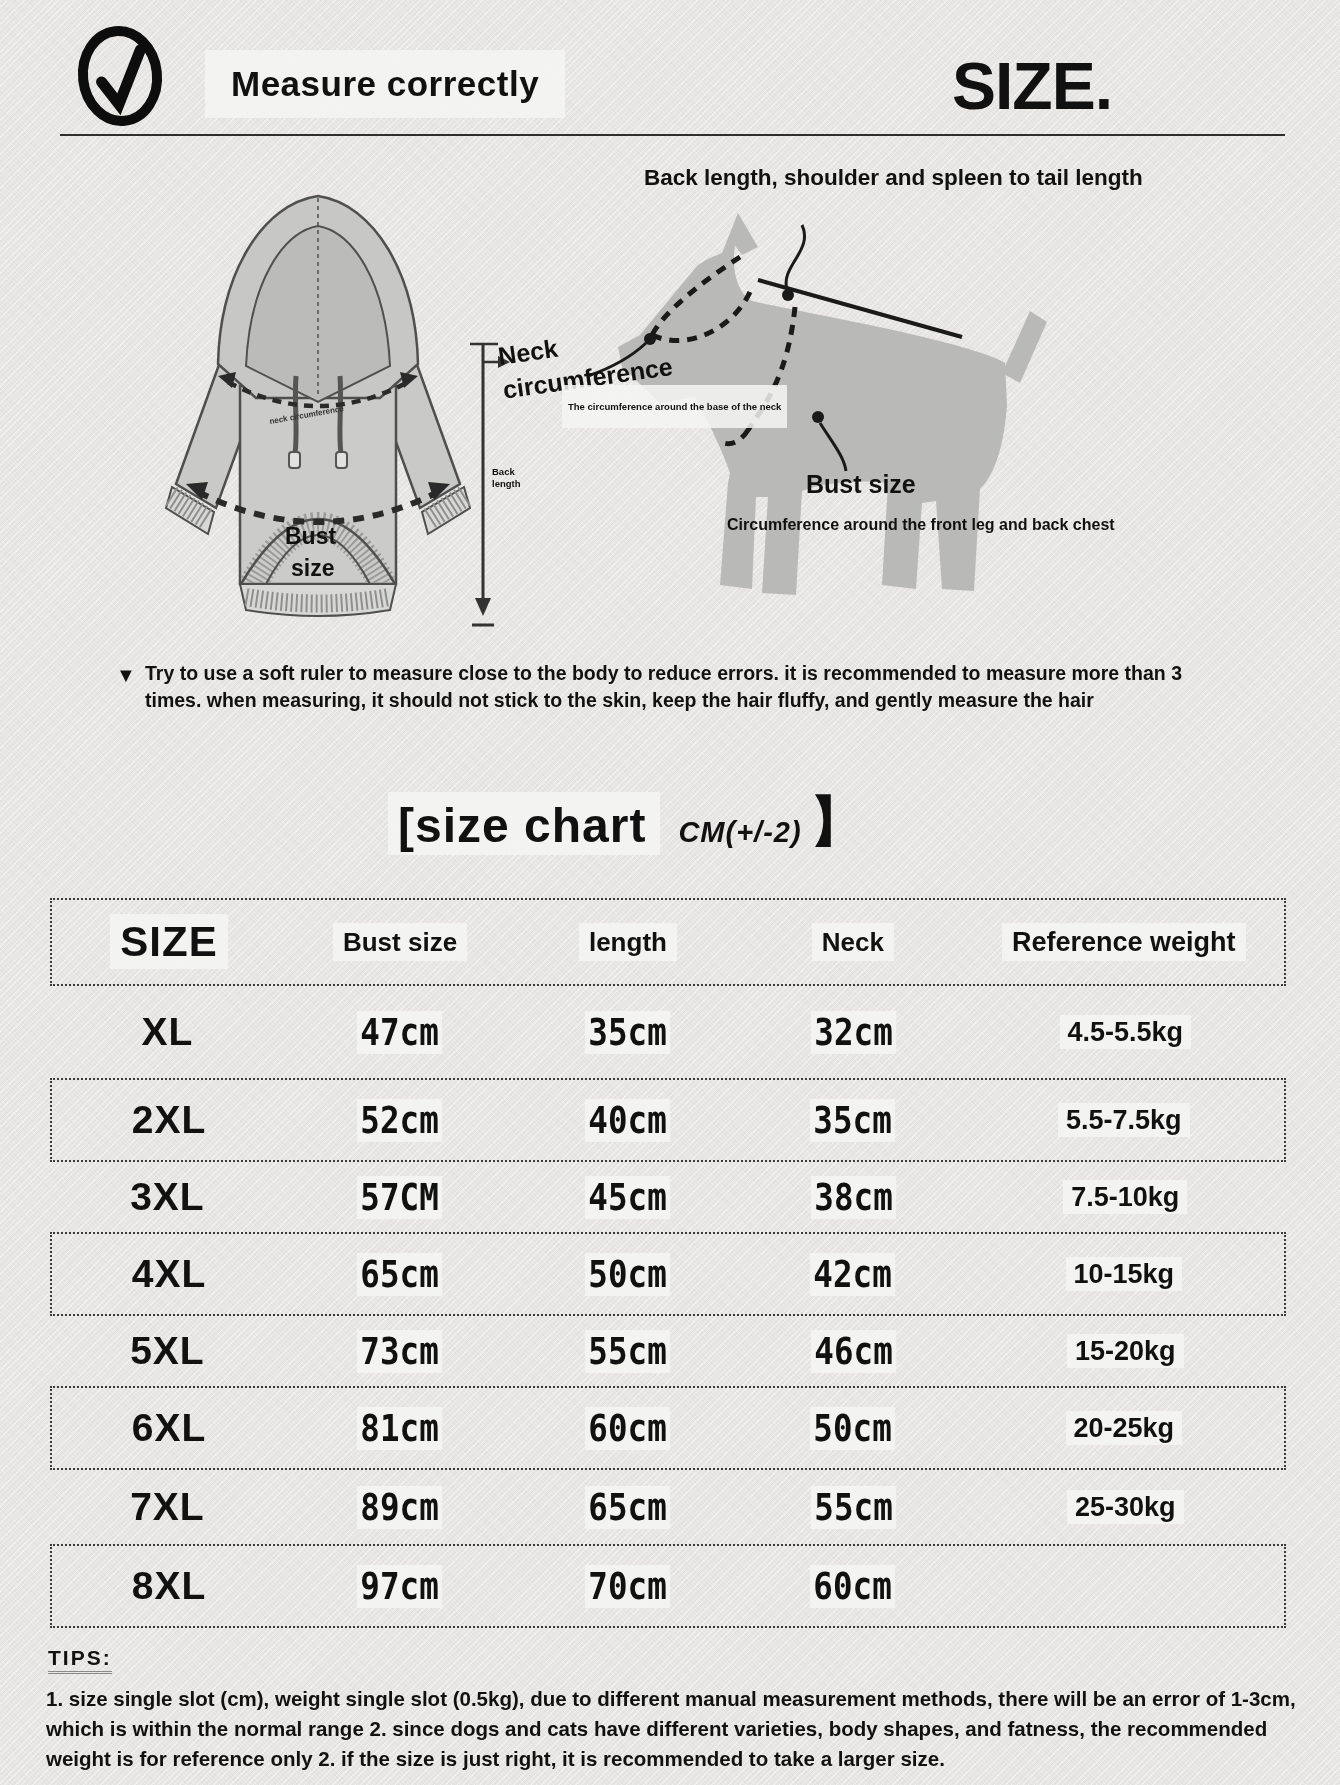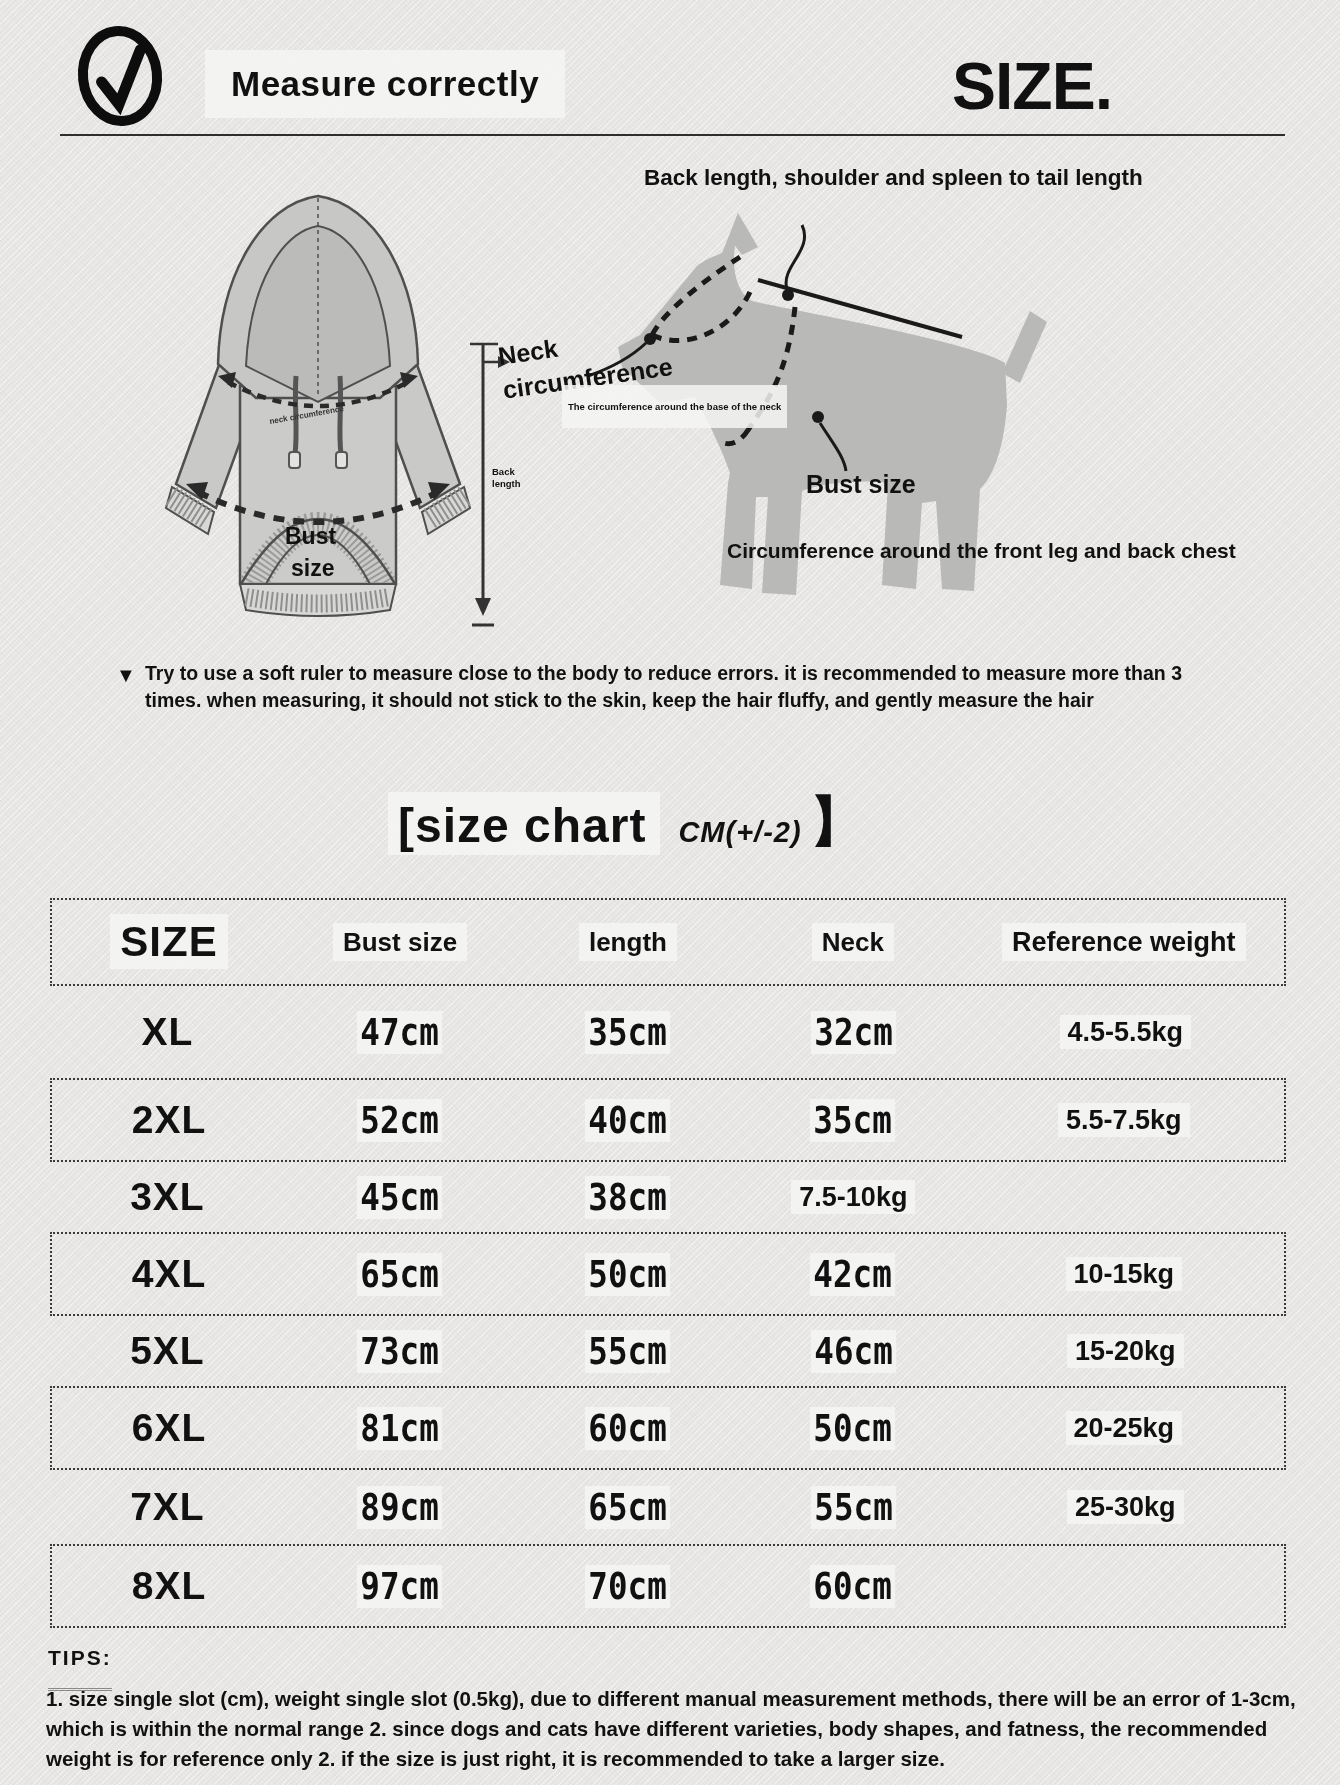--- a/index.html
+++ b/index.html
@@ -17,21 +17,21 @@
   
   .hdr-title{left:205px;top:50px;font-size:35px;font-weight:800;letter-spacing:0.5px;padding:14px 26px;}
   .brand{right:228px;top:48px;font-size:66px;font-weight:900;letter-spacing:-1px;}
   .rule{left:60px;top:134px;width:1225px;height:0;border-top:2px solid #2e2e2e;}
 
   
   .dog-top-note{left:644px;top:165px;font-size:22.5px;font-weight:800;}
   .neck-label{left:500px;top:328px;font-size:25px;font-weight:800;transform:rotate(-8deg);line-height:1.35;}
   .neck-sub{left:562px;top:385px;font-size:9.5px;font-weight:700;padding:16px 6px;}
   .bust-label{left:806px;top:470px;font-size:25px;font-weight:800;}
-  .bust-sub{left:727px;top:539px;font-size:21px;font-weight:800;}
+  .bust-sub{left:727px;top:516px;font-size:16px;font-weight:800;}
   .backlen-label{left:492px;top:466px;font-size:9.5px;font-weight:700;line-height:1.3;}
 
   
   .note-marker{left:116px;top:664px;font-size:20px;}
   .note-text{left:145px;top:660px;width:1062px;font-size:19.5px;font-weight:700;line-height:1.38;}
 
   
   .sc-head{left:388px;top:786px;display:flex;align-items:flex-end;}
   .sc-open{font-size:48px;font-weight:800;letter-spacing:1px;padding:6px 14px 2px 10px;}
   .sc-unit{font-size:29px;font-weight:800;letter-spacing:1px;margin:0 8px 6px 18px;font-style:italic;}
@@ -45,21 +45,21 @@
   .h-size{font-size:42px;font-weight:900;letter-spacing:1px;}
   .h-col{font-size:26px;font-weight:800;}
   .h-col span,.h-size span{padding:4px 10px;}
   .c-size{font-size:39px;font-weight:900;letter-spacing:1px;}
   .c-val{font-family:"DejaVu Sans Mono", monospace;font-size:37px;font-weight:700;}
   .c-val span{display:inline-block;transform:scaleX(0.88);padding:0 4px;}
   .c-wt{font-size:27px;font-weight:800;}
   .c-wt span{padding:2px 8px;}
 
   
-  .tips-title{left:48px;top:1646px;font-size:21px;font-weight:700;letter-spacing:2px;border-bottom:3px double rgba(60,60,60,.55);padding-bottom:18px;}
+  .tips-title{left:48px;top:1646px;font-size:21px;font-weight:700;letter-spacing:2px;border-bottom:3px double rgba(60,60,60,.55);padding-bottom:1px;}
   .tips-body{left:46px;top:1684px;width:1252px;font-size:20.5px;font-weight:700;line-height:1.47;}
 
   svg{display:block;}
   .svgtext{font-family:"Liberation Sans", sans-serif;}
 </style>
 </head>
 <body>
 
 <div class="canvas">
 
@@ -189,20 +189,21 @@
     <div class="trow boxed" style="height:84px;">
       <div class="cell c-size">2XL</div>
       <div class="cell c-val"><span class="litebox">52cm</span></div>
       <div class="cell c-val"><span class="litebox">40cm</span></div>
       <div class="cell c-val"><span class="litebox">35cm</span></div>
       <div class="cell c-wt"><span class="litebox">5.5-7.5kg</span></div>
     </div>
 
     <div class="trow" style="height:70px;">
       <div class="cell c-size">3XL</div>
+      <div class="cell c-val"><span class="litebox">57CM</span></div>
       <div class="cell c-val"><span class="litebox">45cm</span></div>
       <div class="cell c-val"><span class="litebox">38cm</span></div>
       <div class="cell c-wt"><span class="litebox">7.5-10kg</span></div>
     </div>
 
     <div class="trow boxed" style="height:84px;">
       <div class="cell c-size">4XL</div>
       <div class="cell c-val"><span class="litebox">65cm</span></div>
       <div class="cell c-val"><span class="litebox">50cm</span></div>
       <div class="cell c-val"><span class="litebox">42cm</span></div>

